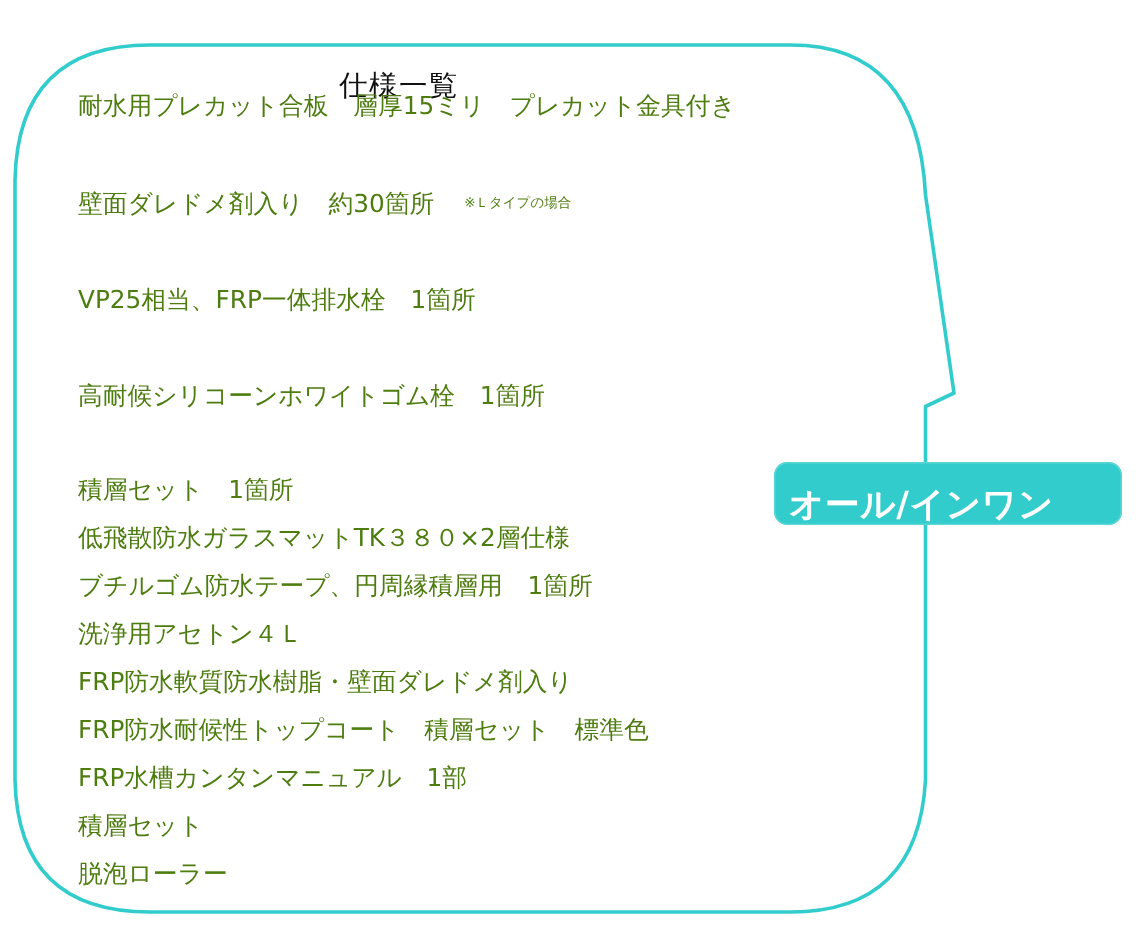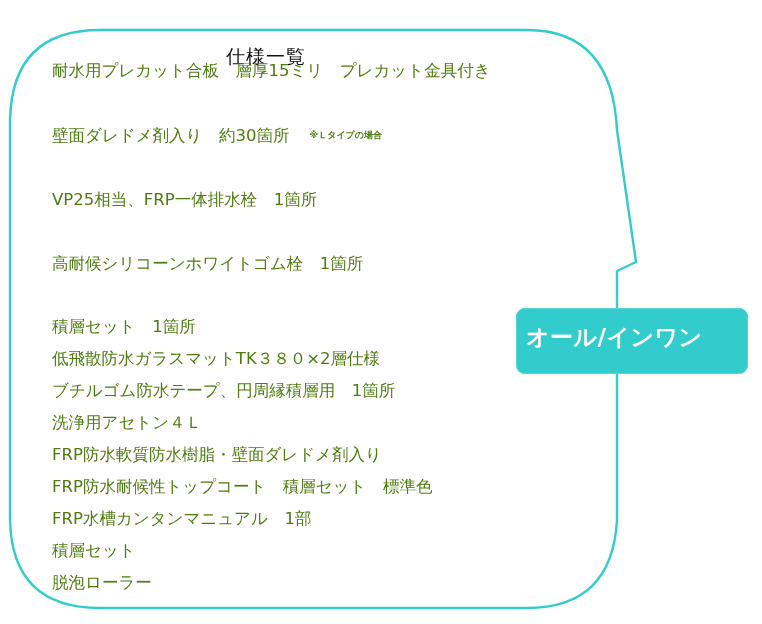--- a/index.html
+++ b/index.html
@@ -43,28 +43,27 @@
       position: absolute;
       left: 0;
       white-space: nowrap;
       font-size: 16.5px;
       color: #4d7c0f;
     }
     .spec-note {
       font-size: 9px;
       margin-left: 20px;
       vertical-align: 3px;
-      font-weight: bold;
     }
     .badge {
       position: absolute;
       left: 516px;
       top: 308px;
       width: 232px;
-      height: 66px;
+      height: 42px;
       background: #33cccc;
       border-radius: 9px;
       color: #ffffff;
       font-size: 23px;
       font-weight: bold;
       line-height: 58px;
       padding-left: 10px;
       box-sizing: border-box;
       letter-spacing: 0.5px;
       box-shadow: 0 0 0 1px #5ad6d6 inset;

